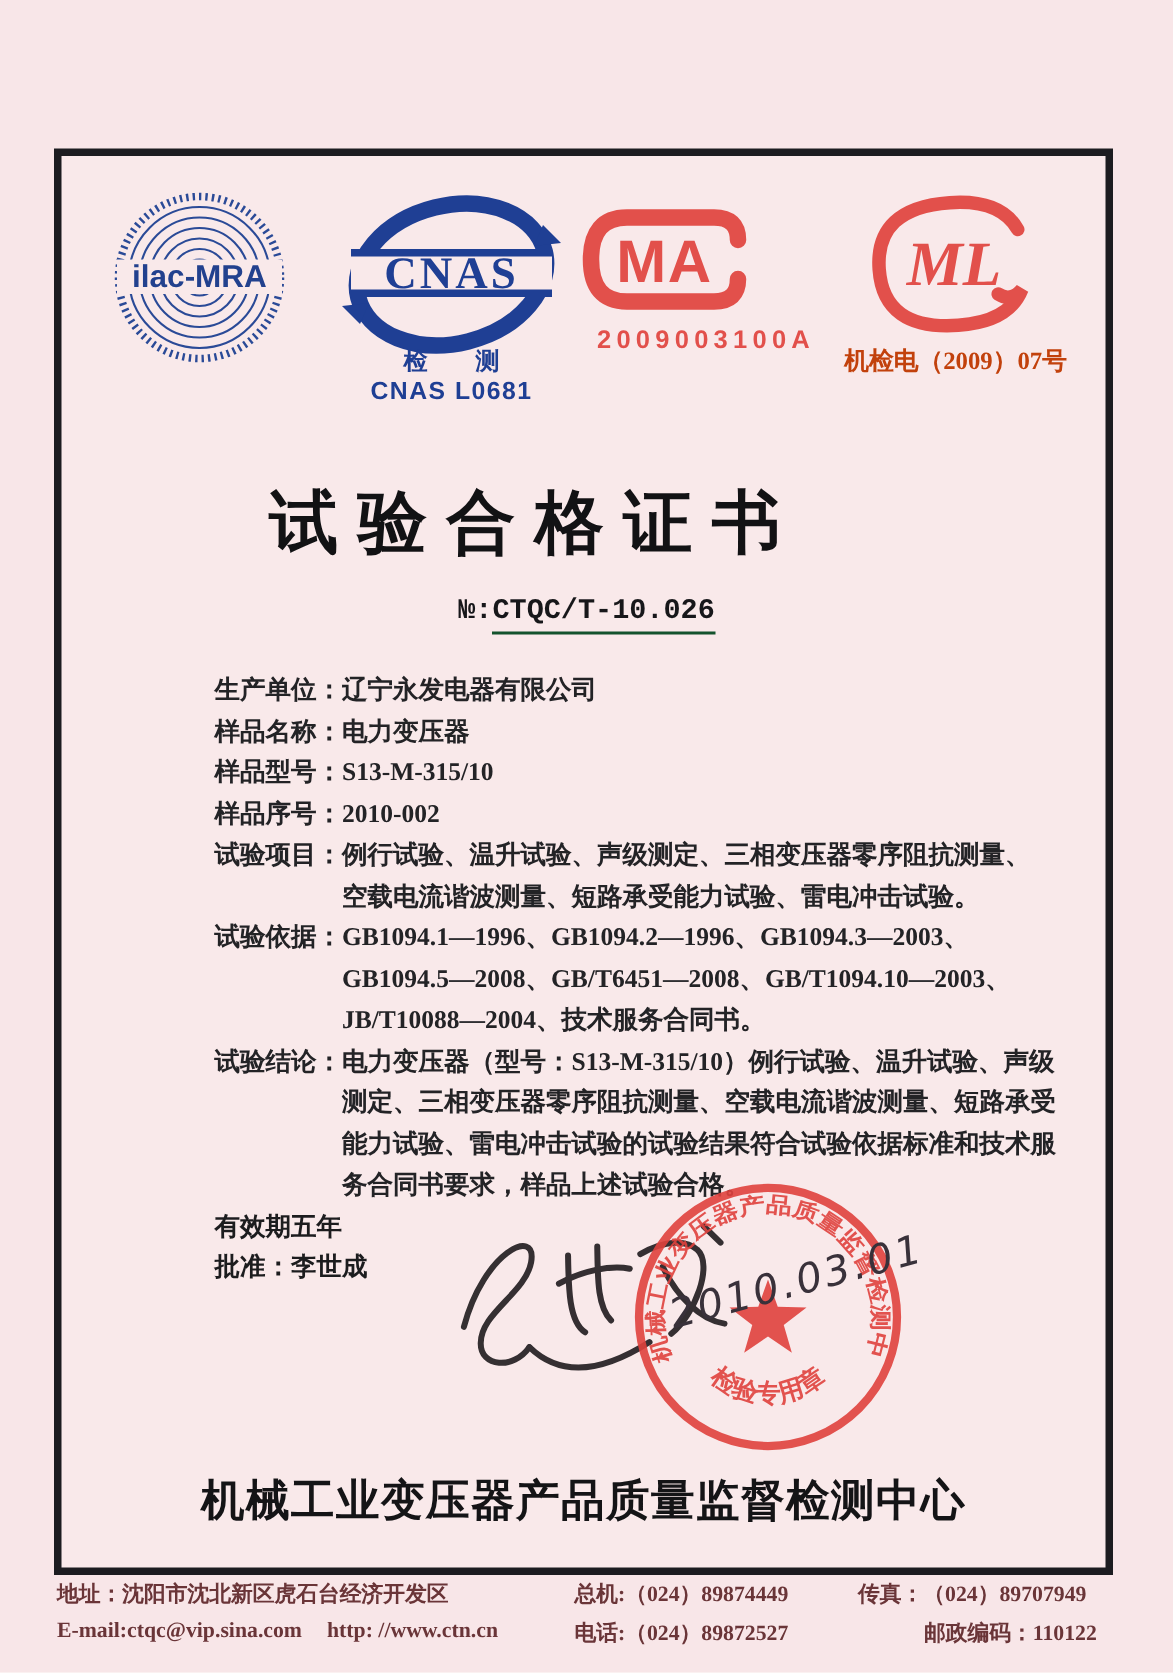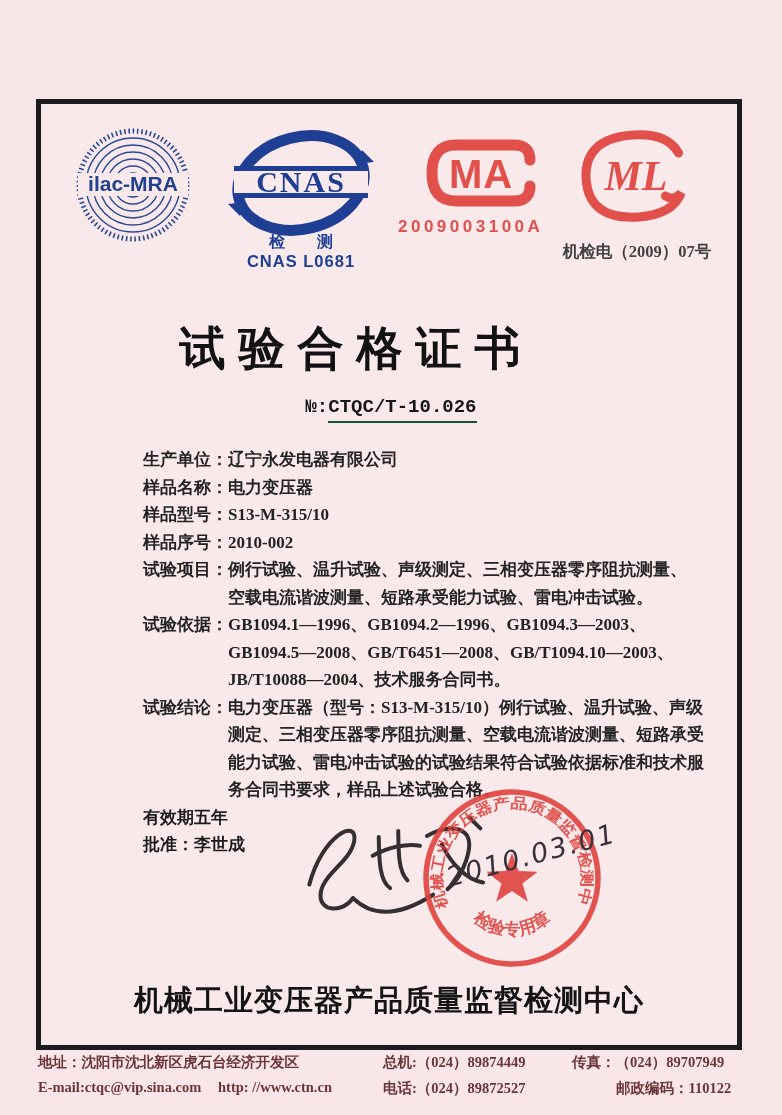--- a/index.html
+++ b/index.html
@@ -12,21 +12,21 @@
     position:absolute; left:36px; top:99px; width:706px; height:951px;
     border:5px solid #1c1c20; background:#f9e9ea; box-sizing:border-box;
   }
   
   .logo{position:absolute;}
   .logo-caption{position:absolute; text-align:center; line-height:1.15;}
   .ilac-text{font-family:"Liberation Sans", sans-serif; font-weight:bold;}
   .cnas-cap1{left:236px; top:233px; width:130px; color:#1f3f94; font-size:16px; font-weight:bold; letter-spacing:14px; padding-left:14px; box-sizing:border-box; font-family:"Liberation Serif", serif;}
   .cnas-cap2{left:228px; top:252px; width:146px; color:#1f3f94; font-size:16.5px; font-weight:bold; font-family:"Liberation Sans", sans-serif; letter-spacing:1px;}
   .ma-code{left:398px; top:217px; width:128px; color:#e2504b; font-size:17px; font-weight:bold; font-family:"Liberation Sans", sans-serif; letter-spacing:3.5px; text-align:right;}
-  .ml-code{left:548px; top:243px; width:178px; color:#404040; font-size:16.5px; font-weight:600;}
+  .ml-code{left:548px; top:232px; width:178px; color:#c2410c; font-size:16.5px; font-weight:600;}
   
   .title{
     position:absolute; left:0; top:318px; width:700px; text-align:center;
     font-size:46px; font-weight:bold; letter-spacing:13px; padding-left:13px;
     box-sizing:border-box; color:#121214;
   }
   .cert-no{
     position:absolute; left:0; top:396px; width:782px; text-align:center;
     font-size:19px; font-weight:bold; color:#17171a;
     font-family:"Liberation Mono", monospace;
@@ -91,21 +91,21 @@
       <polygon points="12,88 0,76 18,74" fill="#1f3f94"></polygon>
       <rect x="6" y="38" width="134" height="32" fill="#f9e9ea"></rect>
       <rect x="6" y="38" width="134" height="5" fill="#1f3f94"></rect>
       <rect x="6" y="65" width="134" height="5" fill="#1f3f94"></rect>
       <text x="73" y="64" text-anchor="middle" fill="#1f3f94" font-size="30" font-weight="bold" font-family="Liberation Serif, serif" letter-spacing="2">CNAS</text>
     </svg>
   </div>
   <div class="logo-caption cnas-cap1">检  测</div>
   <div class="logo-caption cnas-cap2">CNAS L0681</div>
 
-  <div class="logo" style="left:426px; top:138px;">
+  <div class="logo" style="left:388px; top:138px;">
     <svg width="120" height="70" viewBox="0 0 120 70">
       <path d="M 104,22 Q 104,7 88,7 L 30,7 Q 6,7 6,35 Q 6,63 30,63 L 88,63 Q 104,63 104,48" fill="none" stroke="#e2504b" stroke-width="11" stroke-linecap="round"></path>
       <text x="55" y="50" text-anchor="middle" fill="#e2504b" font-size="40" font-weight="bold" font-family="Liberation Sans, sans-serif" letter-spacing="1">MA</text>
     </svg>
   </div>
   <div class="logo-caption ma-code">2009003100A</div>
 
   <div class="logo" style="left:580px; top:130px;">
     <svg width="112" height="92" viewBox="0 0 112 92">
       <path d="M 100,26 Q 90,5 56,5 Q 6,5 6,46 Q 6,87 56,87 Q 90,87 100,66 Q 92,74 84,68" fill="none" stroke="#e2504b" stroke-width="9" stroke-linecap="round" transform="rotate(-4 56 46)"></path>

